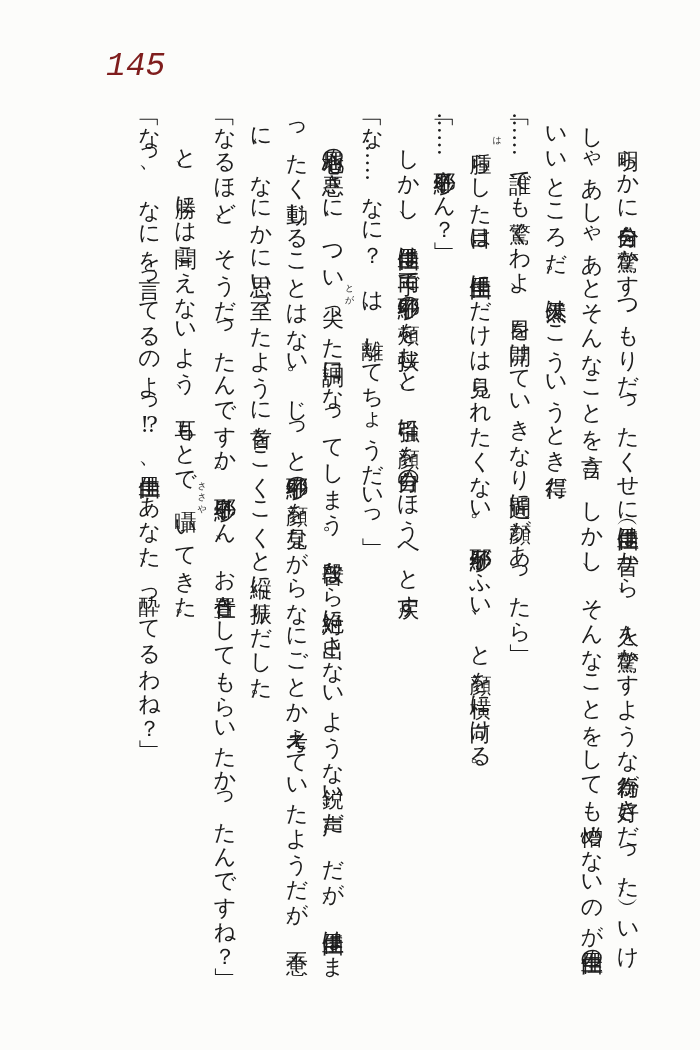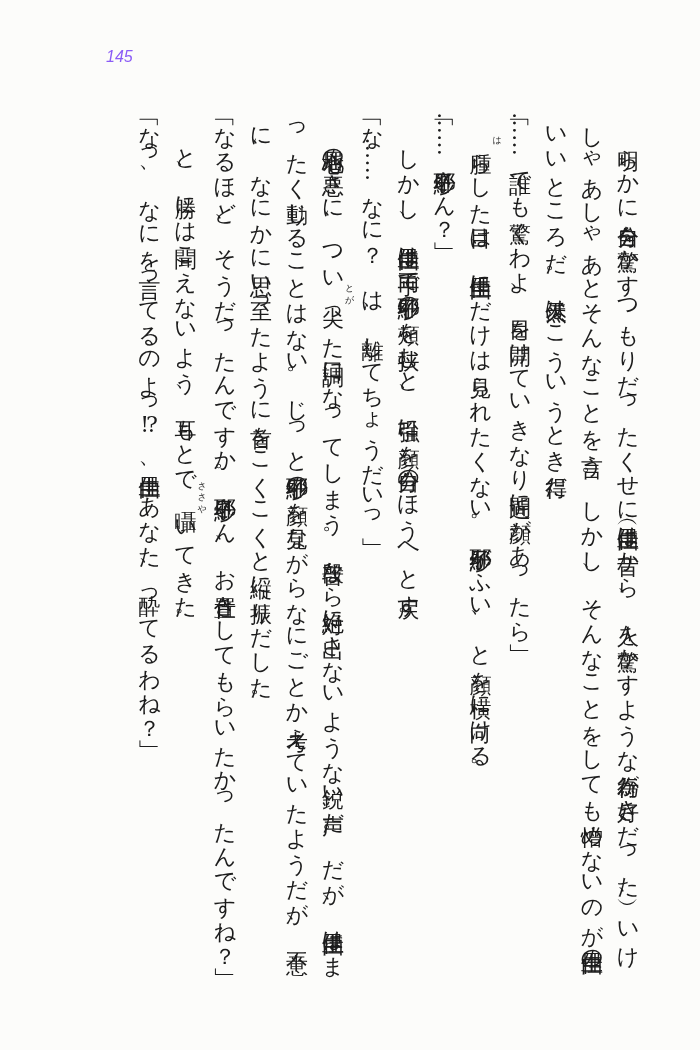--- a/index.html
+++ b/index.html
@@ -14,24 +14,24 @@
     overflow: hidden;
   }
   .page {
     position: absolute;
     inset: 0;
   }
   .page-number {
     position: absolute;
     left: 106px;
     top: 48px;
-    font-family: Liberation Sans, sans-serif;
+    font-family: Liberation Mono, monospace;
     font-style: italic;
-    font-size: 16px;
-    color: #8b5cf6;
+    font-size: 33px;
+    color: #7f1d1d;
   }
   .text-block {
     position: absolute;
     top: 112px;
     right: 54px;
     height: 858px;
     writing-mode: vertical-rl;
     text-orientation: mixed;
     font-family: "DejaVu Serif", "Liberation Serif", serif;
     font-size: 22px;

